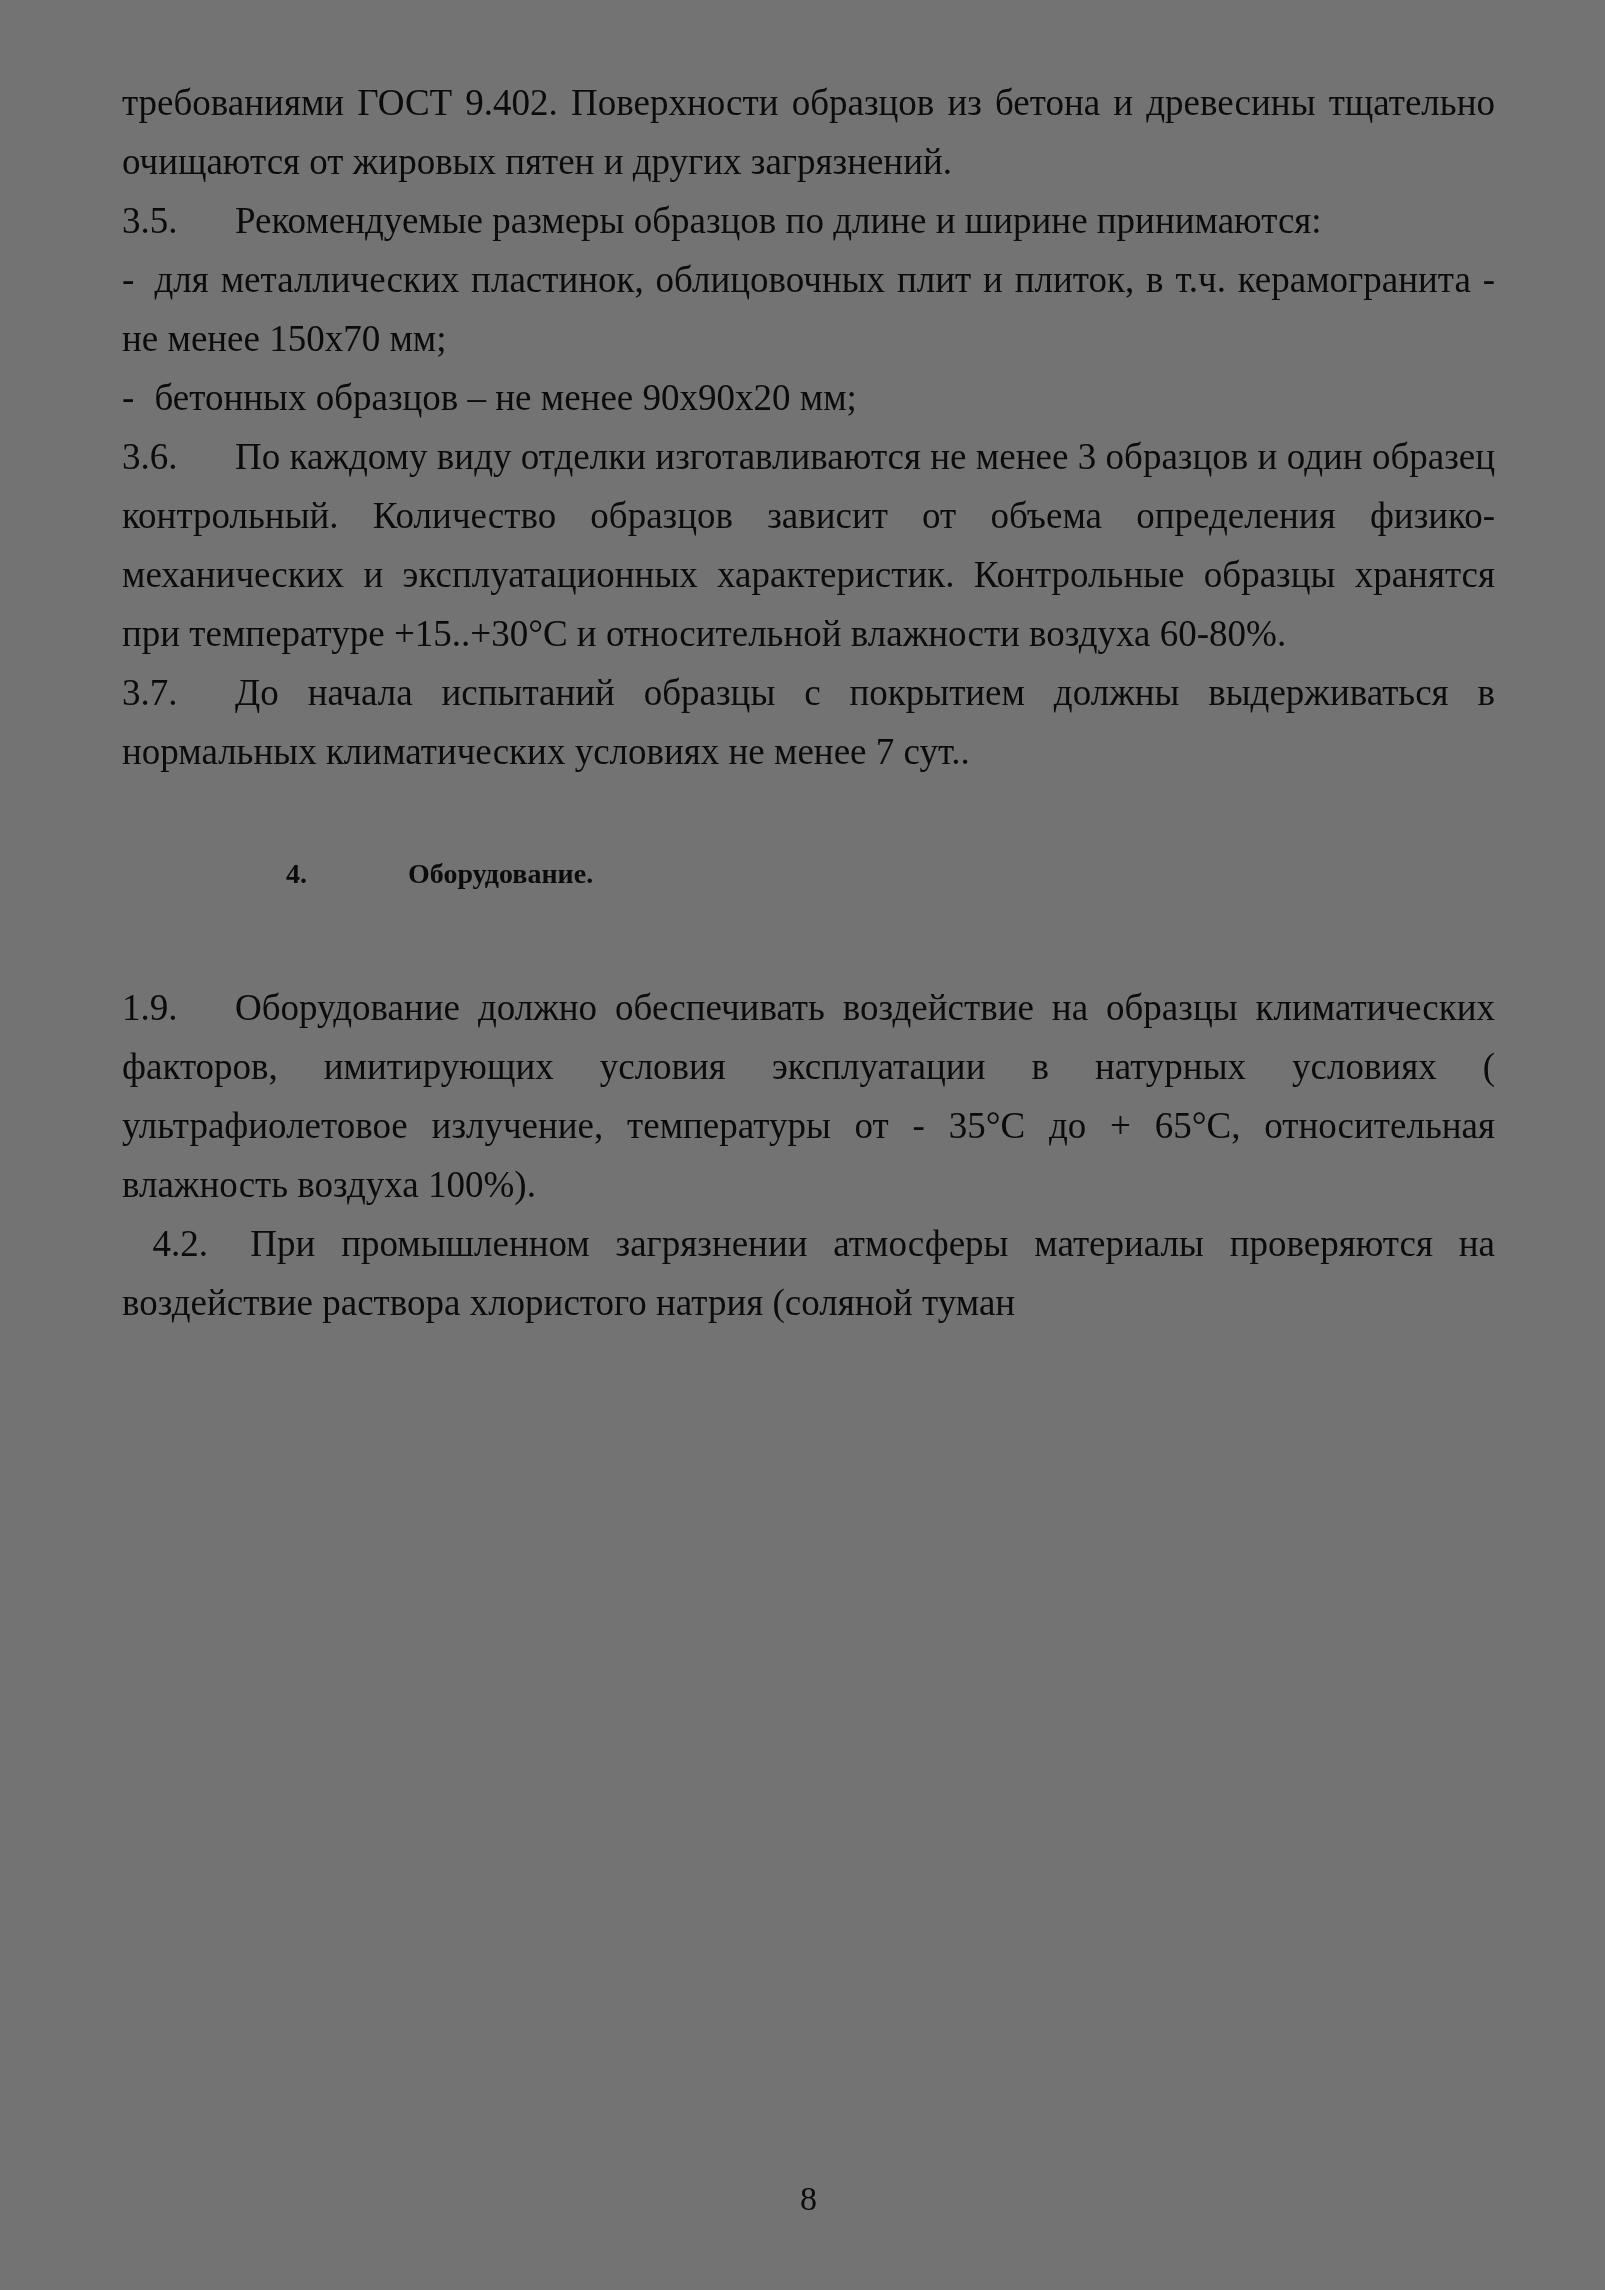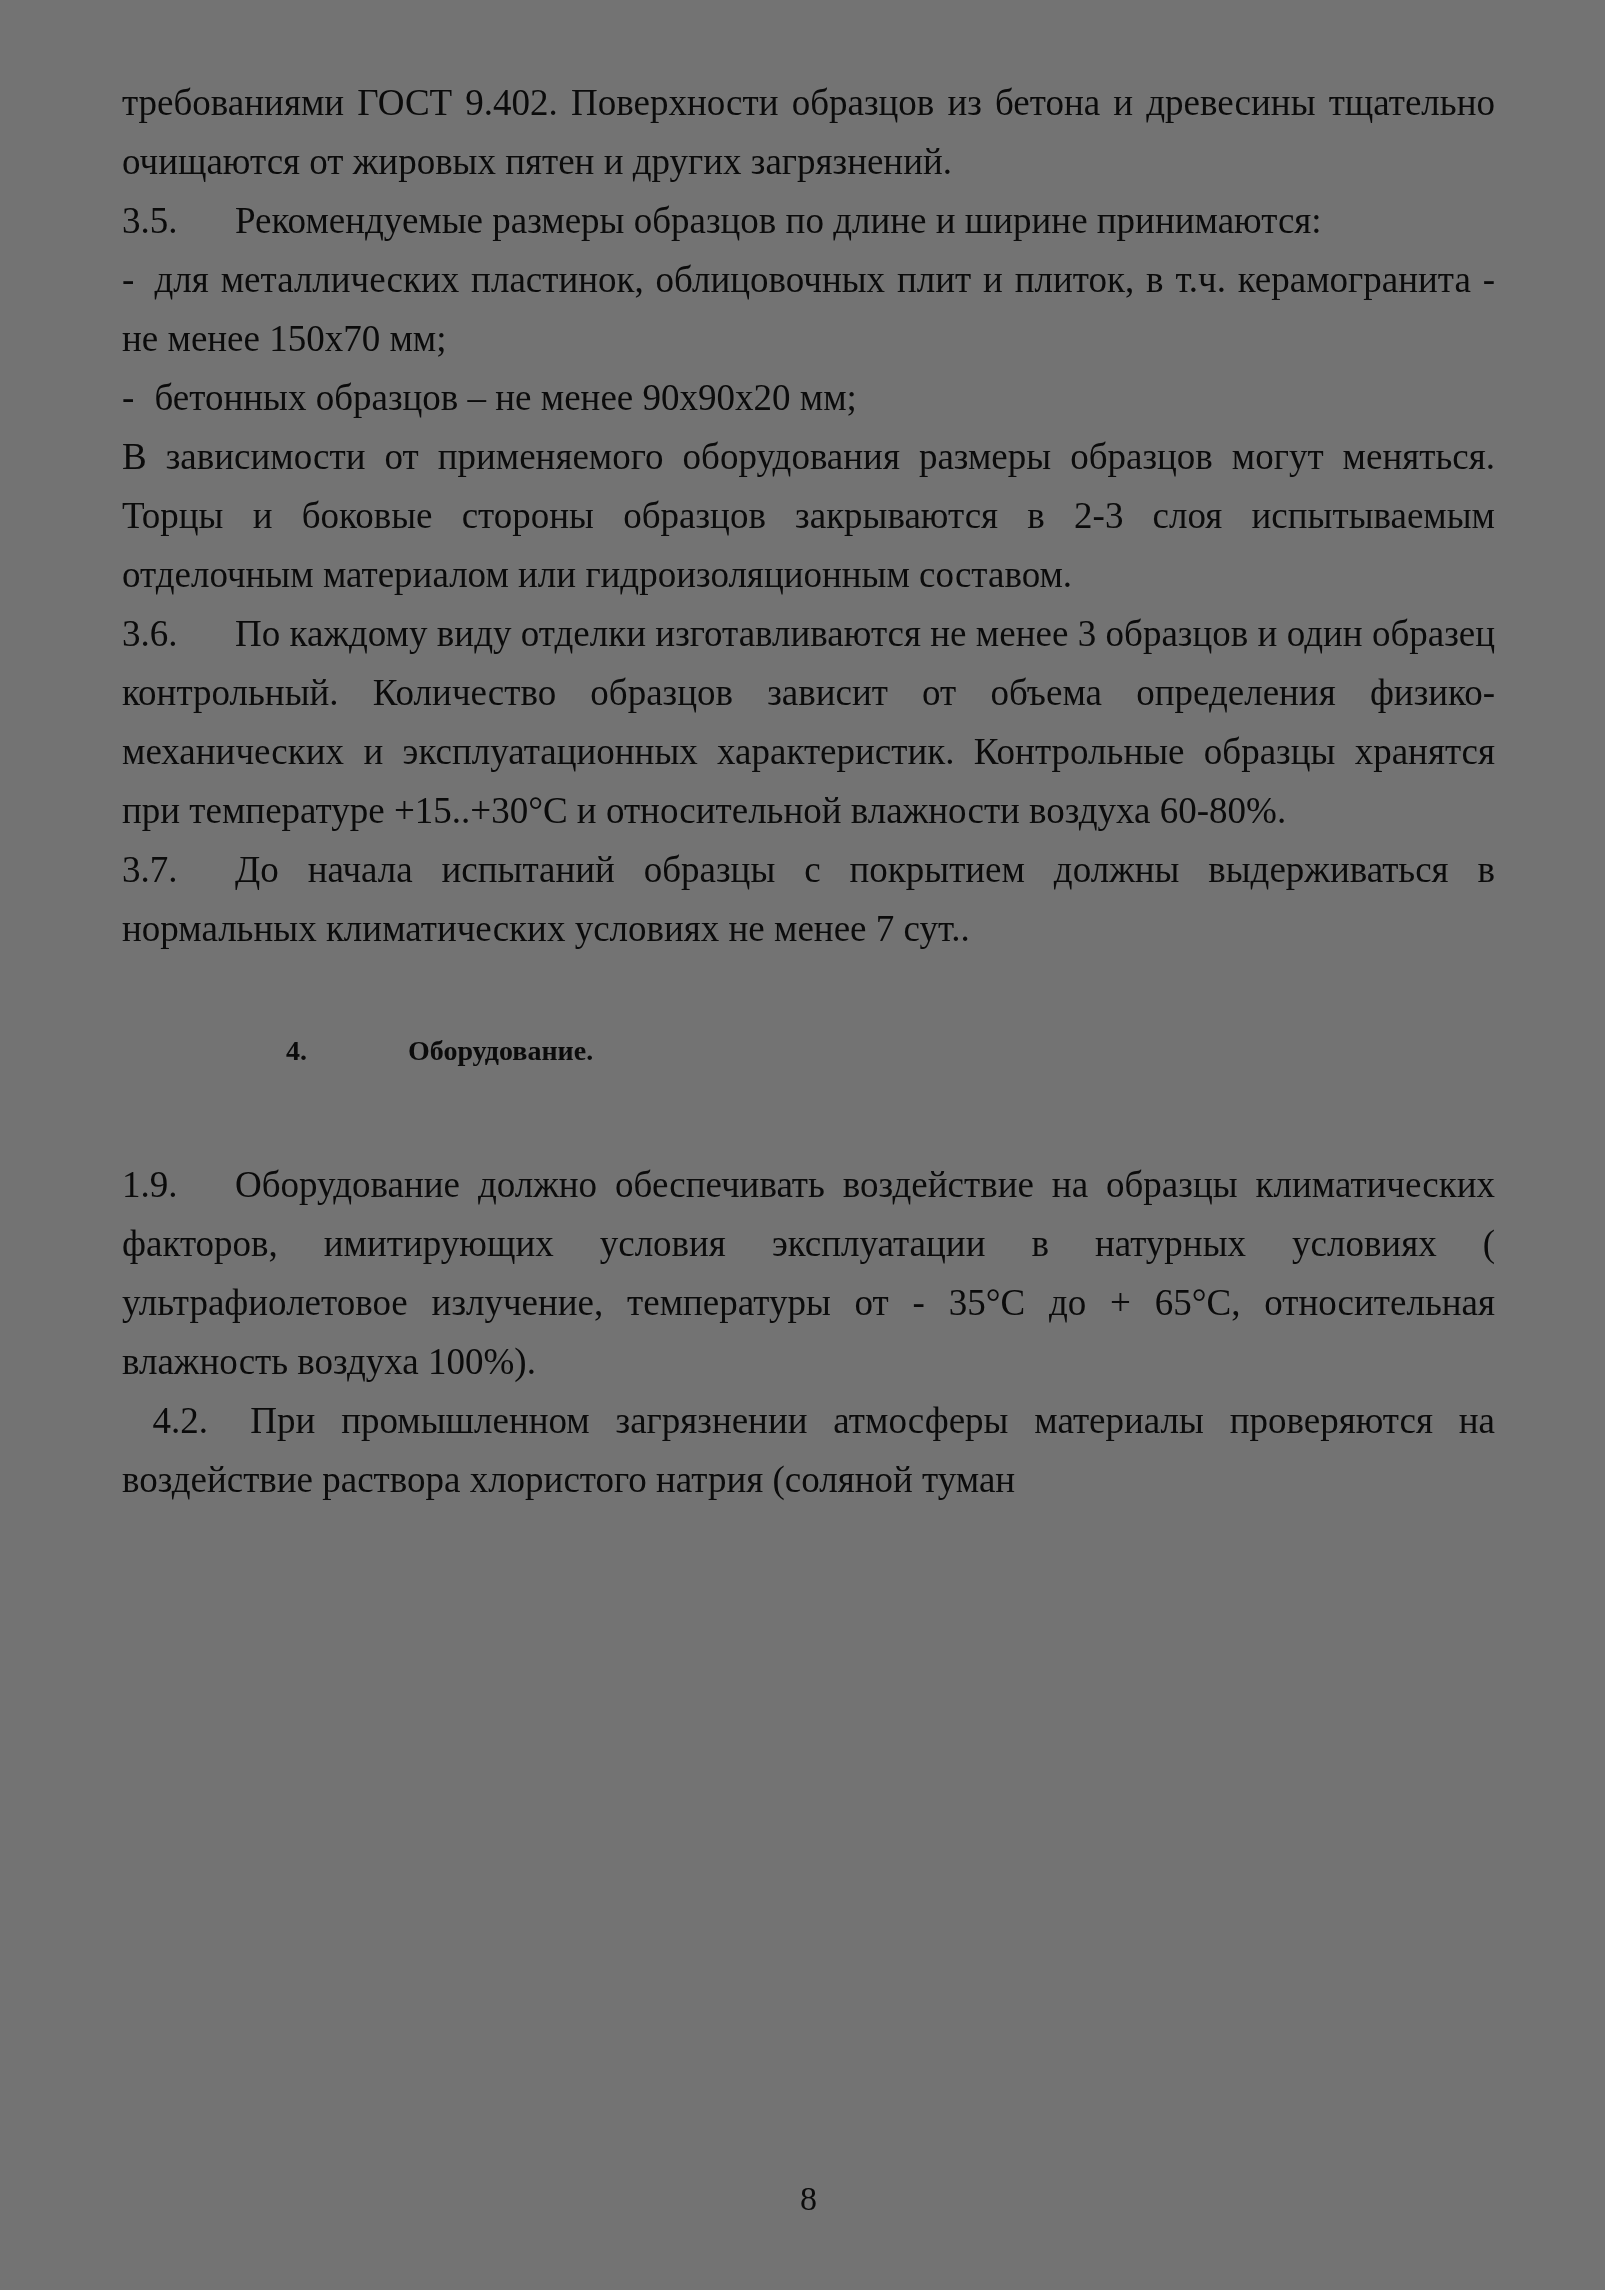--- a/index.html
+++ b/index.html
@@ -75,21 +75,20 @@
 
     <p class="para"><span>требованиями ГОСТ 9.402. Поверхности образцов  из бетона и древесины тщательно очищаются от жировых пятен и других загрязнений.</span></p>
 
     <p class="para"><span class="num">3.5.</span><span>Рекомендуемые размеры образцов по длине и ширине принимаются:</span></p>
 
     <p class="para hang"><span class="bullet-marker">-</span><span>для металлических пластинок, облицовочных плит  и плиток, в т.ч. керамогранита - не менее 150х70 мм;</span></p>
 
     <p class="para hang"><span class="bullet-marker">-</span><span>бетонных образцов – не менее 90х90х20 мм;</span></p>
 
 
-    <p class="para hang"><span>В зависимости от применяемого оборудования размеры образцов могут меняться. Торцы и боковые стороны образцов закрываются в 2-3 слоя испытываемым отделочным материалом или гидроизоляционным составом.</span></p>
 
     <p class="para"><span class="num">3.6.</span><span>По каждому виду отделки изготавливаются не менее 3  образцов и один образец контрольный. Количество образцов зависит от объема определения физико-механических и эксплуатационных характеристик. Контрольные образцы хранятся при температуре +15..+30°С и относительной влажности воздуха 60-80%.</span></p>
 
     <p class="para"><span class="num">3.7.</span><span>До начала испытаний образцы с покрытием должны выдерживаться  в нормальных климатических условиях не менее 7 сут..</span></p>
 
     <h2 class="heading"><span class="h-num">4.</span><span>Оборудование.</span></h2>
 
     <p class="para"><span class="num">1.9.</span><span>Оборудование должно обеспечивать воздействие на образцы климатических факторов, имитирующих условия эксплуатации в натурных условиях ( ультрафиолетовое излучение,  температуры от - 35°С до + 65°С,  относительная влажность воздуха 100%).</span></p>
 
     <p class="para indent-sm"><span class="num">4.2.</span><span>При промышленном загрязнении атмосферы материалы проверяются на воздействие раствора хлористого натрия (соляной туман</span></p>

